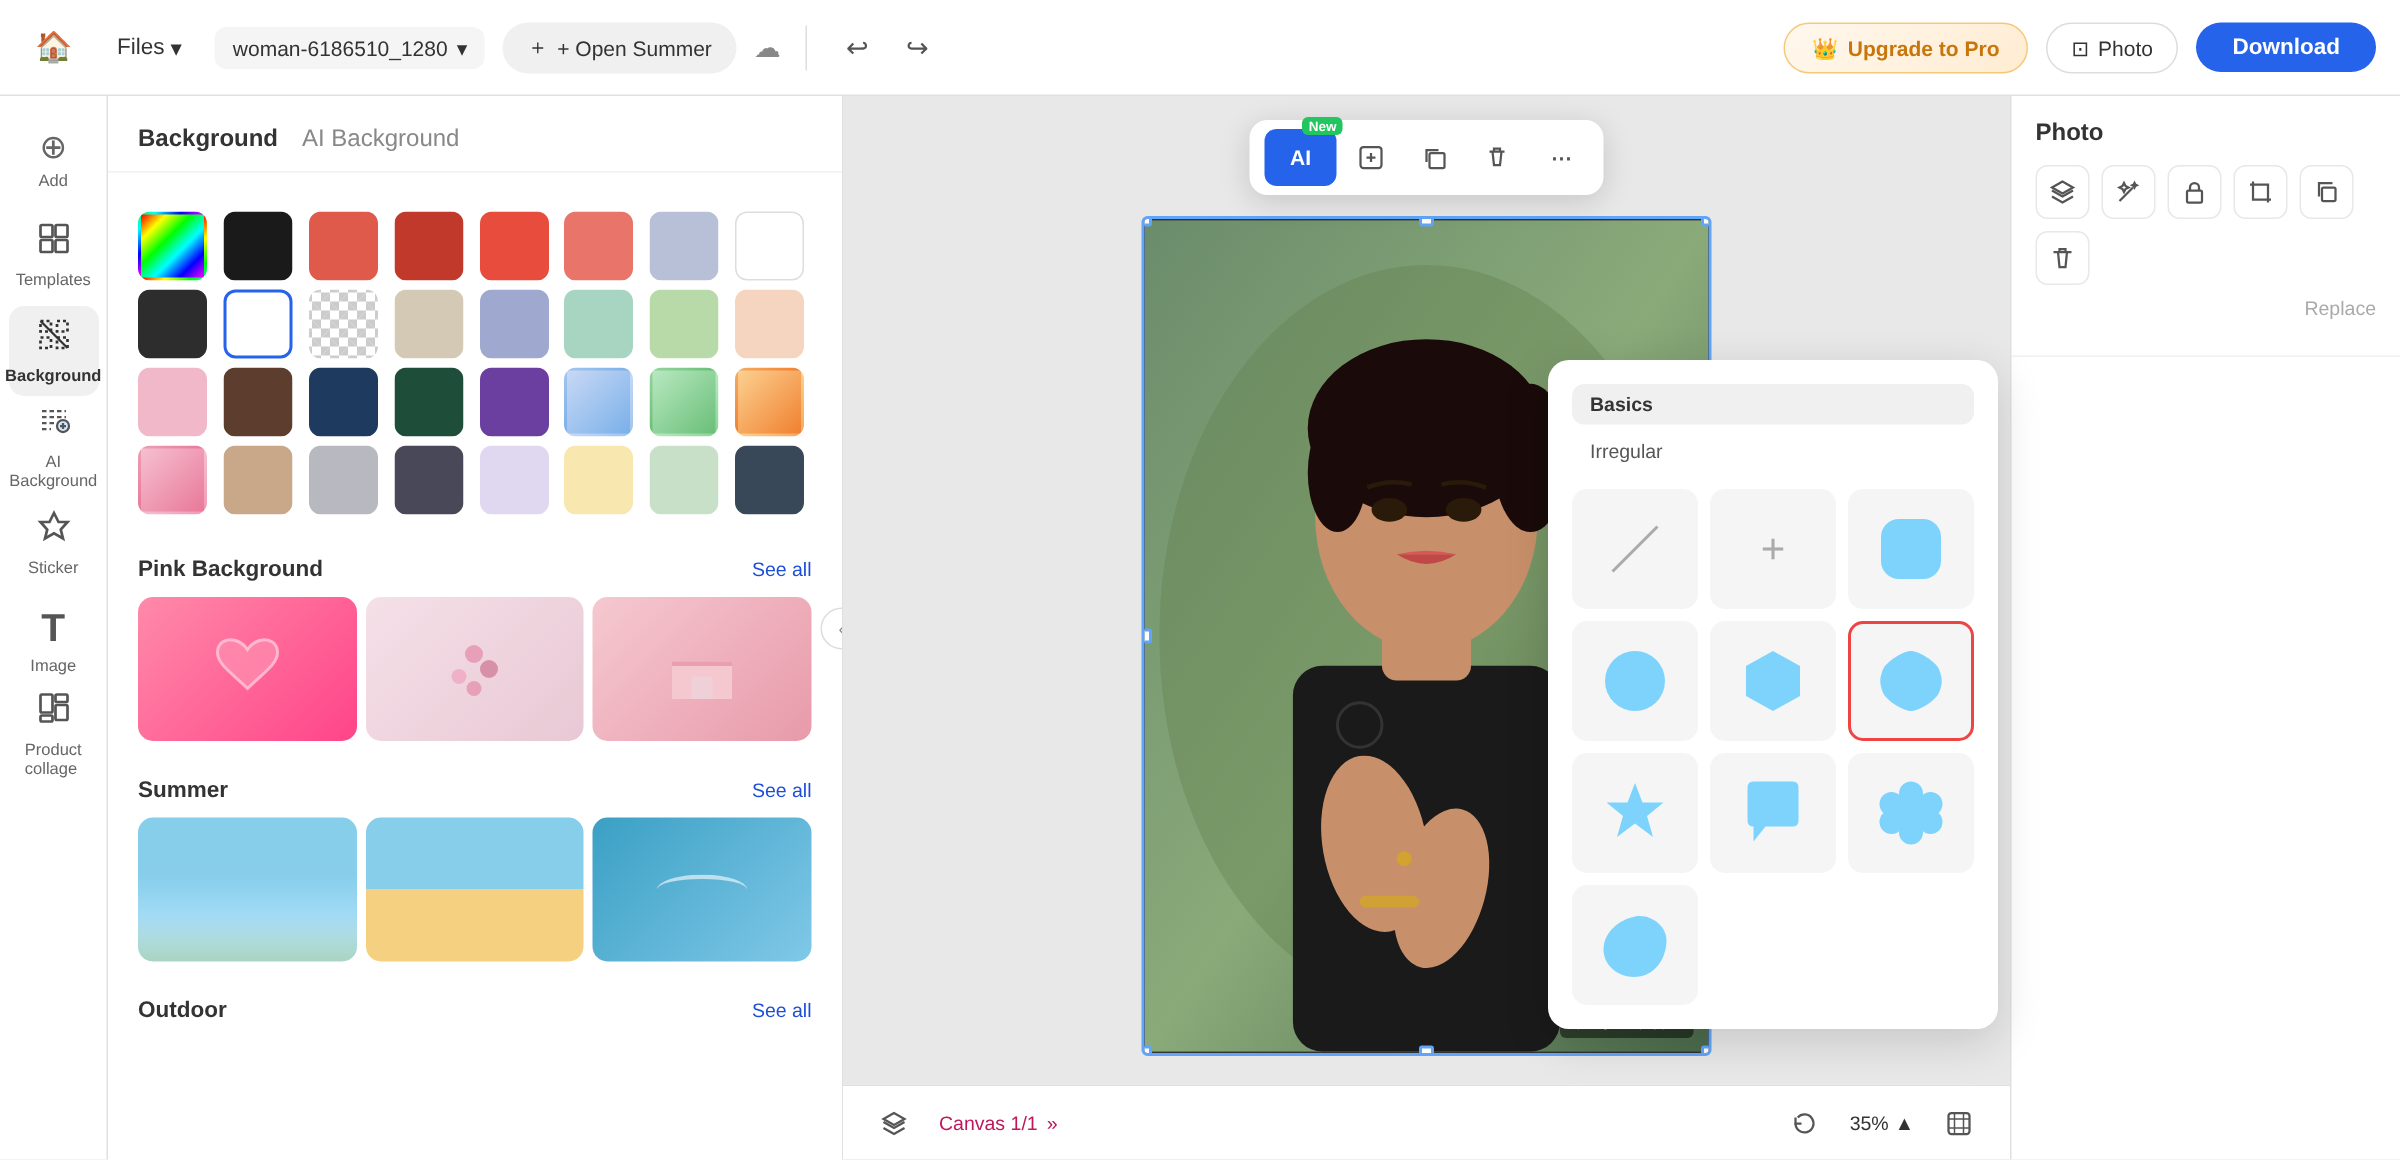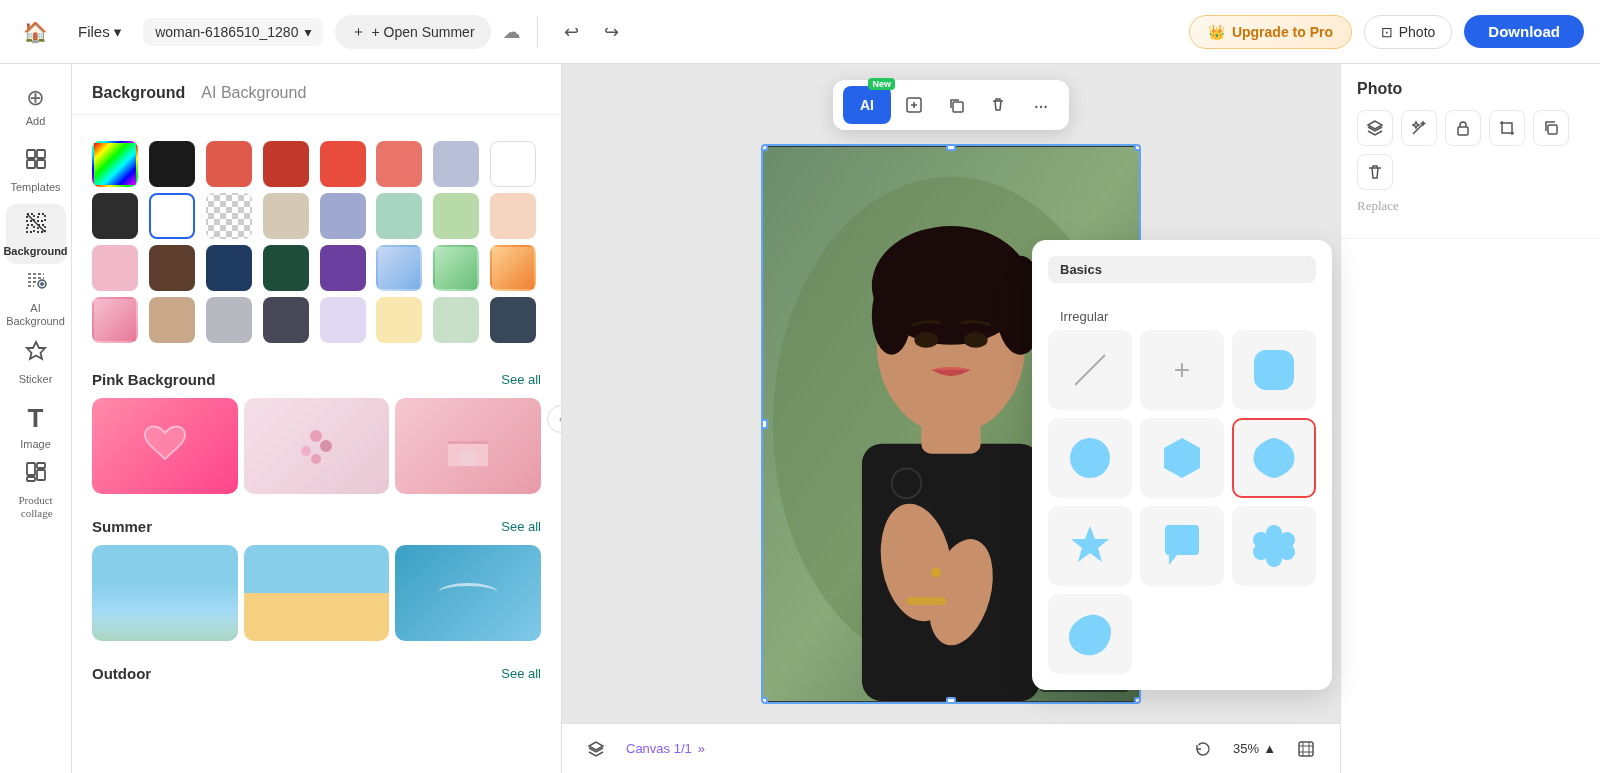--- a/index.html
+++ b/index.html
@@ -56,21 +56,21 @@
 
     
     .color-section { padding: 16px 20px; }
     .color-grid { display: grid; grid-template-columns: repeat(8, 1fr); gap: 6px; margin-top: 10px; }
     .color-swatch { width: 46px; height: 46px; border-radius: 8px; cursor: pointer; border: 2px solid transparent; }
 
     
     .gallery-section { padding: 12px 20px; }
     .section-header { display: flex; justify-content: space-between; align-items: center; margin-bottom: 10px; }
     .section-title { font-size: 15px; font-weight: 600; color: #333; }
-    .see-all { font-size: 13px; color: #0f766e; cursor: pointer; }
+    .see-all { font-size: 13px; color: #1d4ed8; cursor: pointer; }
     .image-grid { display: grid; grid-template-columns: repeat(3, 1fr); gap: 6px; }
     .image-thumb {
       height: 96px; border-radius: 10px; overflow: hidden; cursor: pointer;
       background: #ddd;
     }
 
     
     .canvas-area {
       flex: 1; background: #e8e8e8; display: flex; flex-direction: column;
       position: relative; overflow: hidden;
@@ -104,44 +104,44 @@
     .handle.br { bottom: -5px; right: -5px; }
     .handle.tm { top: -5px; left: 50%; transform: translateX(-50%); }
     .handle.bm { bottom: -5px; left: 50%; transform: translateX(-50%); }
     .handle.ml { top: 50%; left: -5px; transform: translateY(-50%); }
     .handle.mr { top: 50%; right: -5px; transform: translateY(-50%); }
 
     .bottom-bar {
       height: 50px; background: #fff; border-top: 1px solid #e0e0e0;
       display: flex; align-items: center; padding: 0 16px; gap: 12px;
     }
-    .canvas-info { font-size: 13px; color: #8b5cf6; display: flex; align-items: center; gap: 6px; }
+    .canvas-info { font-size: 13px; color: #be185d; display: flex; align-items: center; gap: 6px; }
     .zoom-control { display: flex; align-items: center; gap: 4px; font-size: 13px; color: #333; margin-left: auto; }
 
     
     .right-panel {
       width: 260px; background: #fff; border-left: 1px solid #e0e0e0;
       display: flex; flex-direction: column; flex-shrink: 0; overflow: hidden;
     }
     .photo-panel { padding: 16px; border-bottom: 1px solid #f0f0f0; }
     .photo-title { font-size: 16px; font-weight: 700; color: #333; margin-bottom: 12px; }
     .photo-tools { display: flex; gap: 8px; flex-wrap: wrap; }
     .photo-tool { width: 36px; height: 36px; display: flex; align-items: center; justify-content: center; border-radius: 8px; cursor: pointer; border: 1px solid #e8e8e8; font-size: 16px; color: #555; }
-    .replace-placeholder { text-align: left; color: #aaa; font-size: 13px; padding: 8px 0; font-family: Liberation Serif, serif; }
+    .replace-placeholder { text-align: right; color: #aaa; font-size: 13px; padding: 8px 0; }
 
     
     .mask-panel {
       position: absolute; right: 268px; top: 240px;
       width: 300px; background: #fff; border-radius: 14px;
       box-shadow: 0 8px 30px rgba(0,0,0,0.15); padding: 16px; z-index: 20;
     }
     .mask-header { display: flex; justify-content: space-between; align-items: center; margin-bottom: 12px; }
     .mask-title { font-size: 16px; font-weight: 700; color: #333; }
     .close-btn { font-size: 18px; color: #888; cursor: pointer; border: none; background: transparent; }
-    .mask-categories { display: flex; flex-direction: column; gap: 20px; margin-bottom: 0; }
+    .mask-categories { display: flex; flex-direction: column; gap: 4px; margin-bottom: 12px; }
     .mask-cat { padding: 6px 12px; border-radius: 8px; font-size: 13px; color: #555; cursor: pointer; }
     .mask-cat.active { background: #f0f0f0; font-weight: 600; color: #333; }
     .mask-grid { display: grid; grid-template-columns: repeat(3, 1fr); gap: 8px; }
     .mask-cell {
       height: 80px; border-radius: 10px; background: #f5f5f5; display: flex;
       align-items: center; justify-content: center; cursor: pointer; border: 2px solid transparent;
     }
     .mask-cell.selected { border-color: #ef4444; }
 
     
@@ -277,21 +277,21 @@
     </div>
     <div class="sidebar-item">
       <span class="sidebar-icon">
         <svg width="24" height="24" viewBox="0 0 24 24" fill="none" stroke="#555" stroke-width="1.8">
           <rect x="3" y="3" width="8" height="12" rx="1"></rect>
           <rect x="13" y="3" width="8" height="5" rx="1"></rect>
           <rect x="13" y="10" width="8" height="10" rx="1"></rect>
           <rect x="3" y="17" width="8" height="4" rx="1"></rect>
         </svg>
       </span>
-      <span style="text-align:right;line-height:1.2;font-family:Liberation Serif, serif;">Product<br>collage</span>
+      <span style="text-align:left;line-height:1.2;">Product<br>collage</span>
     </div>
   </div>
 
   <div class="panel" style="position:relative;">
     <div class="panel-header">
       <button class="tab-btn">Background</button>
       <button class="tab-btn inactive">AI Background</button>
     </div>
 
     <div class="color-section">

